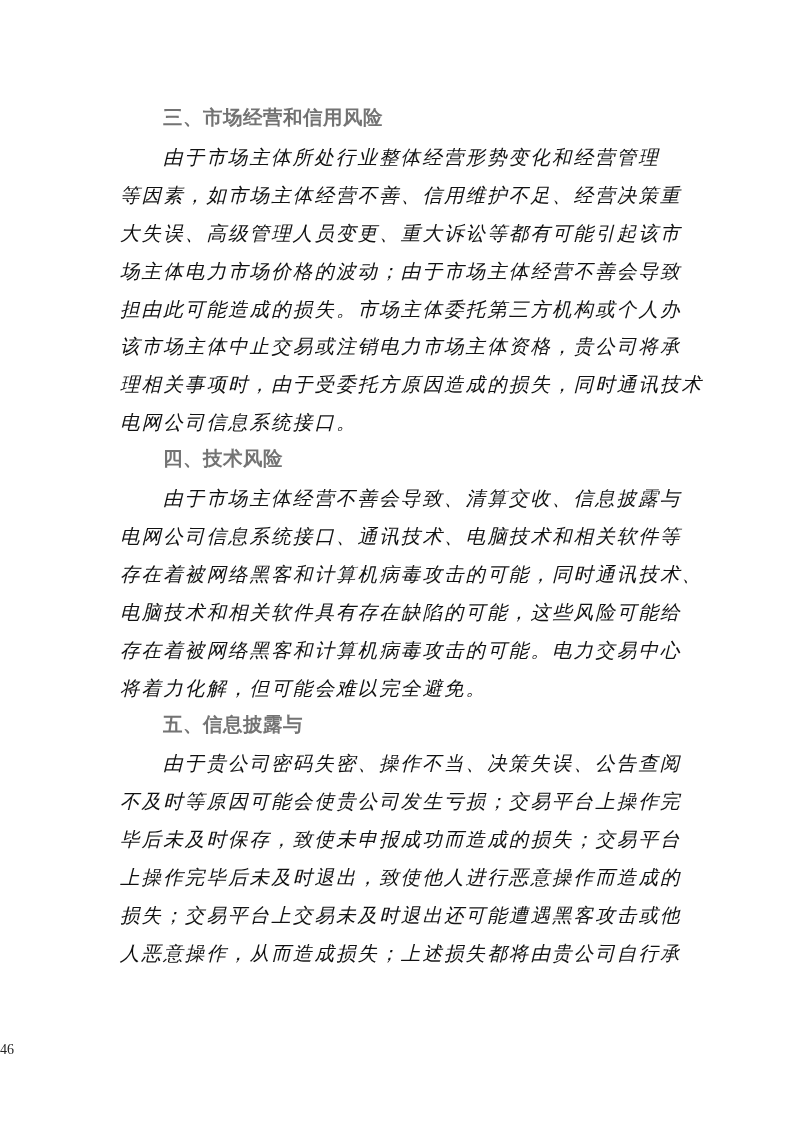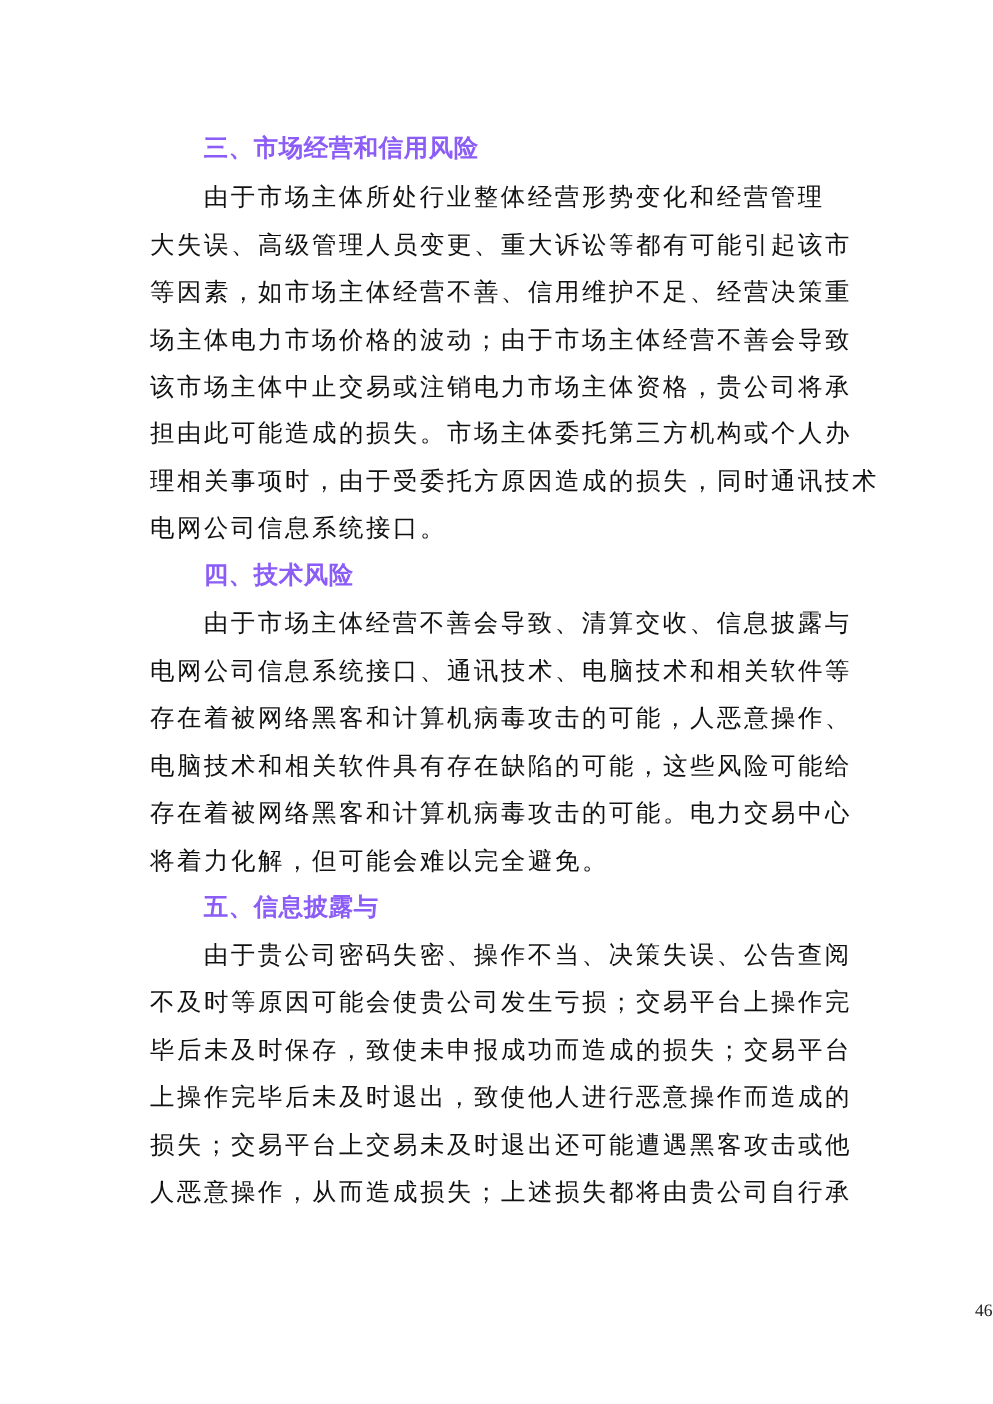--- a/index.html
+++ b/index.html
@@ -9,59 +9,59 @@
     background: #ffffff; color: #111111;
   }
   .content {
     position: absolute; left: 120px; top: 101px; width: 556px;
     font-family: "DejaVu Serif", "Liberation Serif", serif;
     font-size: 19.5px;
     line-height: 37.9px;
     letter-spacing: 2.1px;
   }
   .heading {
-    font-family: Liberation Sans, sans-serif;
+    font-family: Liberation Mono, monospace;
     font-weight: bold;
     font-size: 19.5px;
     letter-spacing: 0.5px;
     padding-left: 43px;
     margin: 0;
-    color: #8b5cf6;
+    color: #737373;
   }
-  .line { display: block; white-space: nowrap; }
+  .line { display: block; white-space: nowrap; font-style: italic; }
   .page-number {
     position: absolute; left: 0; width: 794px; top: 1042px;
-    text-align: right;
+    text-align: left;
     font-family: "Liberation Serif", "DejaVu Serif", serif;
     font-size: 14px; color: #222;
   }
 </style>
 </head>
 <body>
 
 <div class="page">
   <div class="content">
 
     <h2 class="heading">三、市场经营和信用风险</h2>
     <div class="para-block">
       <span class="line" style="padding-left:43px">由于市场主体所处行业整体经营形势变化和经营管理</span>
+      <span class="line">等因素，如市场主体经营不善、信用维护不足、经营决策重</span>
       <span class="line">大失误、高级管理人员变更、重大诉讼等都有可能引起该市</span>
-      <span class="line">等因素，如市场主体经营不善、信用维护不足、经营决策重</span>
       <span class="line">场主体电力市场价格的波动；由于市场主体经营不善会导致</span>
+      <span class="line">担由此可能造成的损失。市场主体委托第三方机构或个人办</span>
       <span class="line">该市场主体中止交易或注销电力市场主体资格，贵公司将承</span>
-      <span class="line">担由此可能造成的损失。市场主体委托第三方机构或个人办</span>
       <span class="line">理相关事项时，由于受委托方原因造成的损失，同时通讯技术</span>
       <span class="line">电网公司信息系统接口。</span>
     </div>
 
     <h2 class="heading">四、技术风险</h2>
     <div class="para-block">
       <span class="line" style="padding-left:43px">由于市场主体经营不善会导致、清算交收、信息披露与</span>
       <span class="line">电网公司信息系统接口、通讯技术、电脑技术和相关软件等</span>
-      <span class="line">存在着被网络黑客和计算机病毒攻击的可能，人恶意操作、</span>
+      <span class="line">存在着被网络黑客和计算机病毒攻击的可能，同时通讯技术、</span>
       <span class="line">电脑技术和相关软件具有存在缺陷的可能，这些风险可能给</span>
       <span class="line">存在着被网络黑客和计算机病毒攻击的可能。电力交易中心</span>
       <span class="line">将着力化解，但可能会难以完全避免。</span>
     </div>
 
     <h2 class="heading">五、信息披露与</h2>
     <div class="para-block">
       <span class="line" style="padding-left:43px">由于贵公司密码失密、操作不当、决策失误、公告查阅</span>
       <span class="line">不及时等原因可能会使贵公司发生亏损；交易平台上操作完</span>
       <span class="line">毕后未及时保存，致使未申报成功而造成的损失；交易平台</span>

